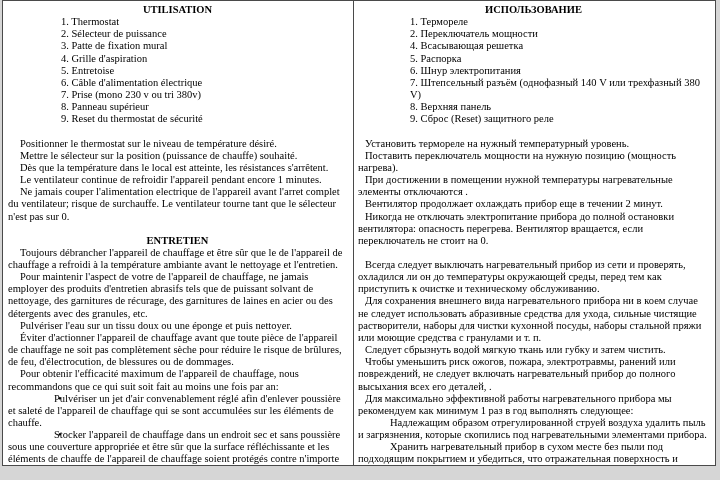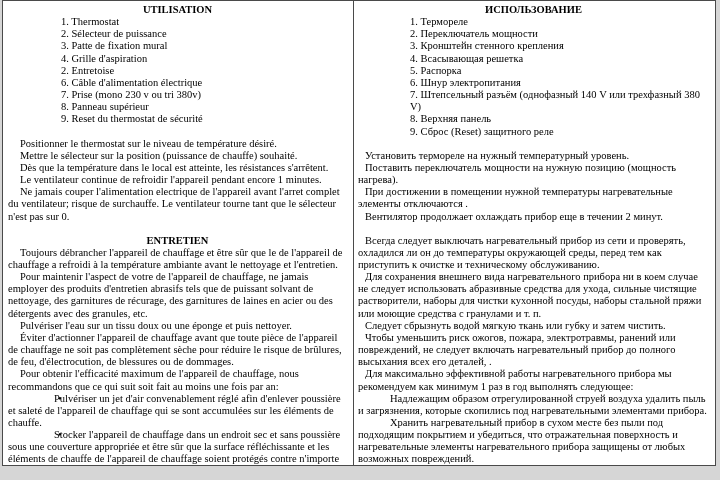--- a/index.html
+++ b/index.html
@@ -37,21 +37,21 @@
 <div class="page">
   <div class="doc-table">
 
     <div class="col col-left">
       <p class="sec-title">UTILISATION</p>
       <div class="plist">
         <p>1. Thermostat</p>
         <p>2. Sélecteur de puissance</p>
         <p>3. Patte de fixation mural</p>
         <p>4. Grille d'aspiration</p>
-        <p>2. Entretoise</p>
+        <p>5. Entretoise</p>
         <p>6. Câble d'alimentation électrique</p>
         <p>7. Prise (mono 230 v ou tri 380v)</p>
         <p>8. Panneau supérieur</p>
         <p>9. Reset du thermostat de sécurité</p>
       </div>
       <div class="spacer"></div>
       <p class="para-fr">Positionner le thermostat sur le niveau de température désiré.</p>
       <p class="para-fr">Mettre le sélecteur sur la position (puissance de chauffe) souhaité.</p>
       <p class="para-fr">Dès que la température dans le local est atteinte, les résistances s'arrêtent.</p>
       <p class="para-fr">Le ventilateur continue de refroidir l'appareil pendant encore 1 minutes.</p>
@@ -65,33 +65,33 @@
       <p class="para-fr">Pour obtenir l'efficacité maximum de l'appareil de chauffage, nous recommandons que ce qui suit soit fait au moins une fois par an:</p>
       <p class="bullet-fr"><span class="marker">•</span><span>Pulvériser un jet d'air convenablement réglé afin d'enlever poussière et saleté de l'appareil de chauffage qui se sont accumulées sur les éléments de chauffe.</span></p>
       <p class="bullet-fr"><span class="marker">•</span><span>Stocker l'appareil de chauffage dans un endroit sec et sans poussière sous une couverture appropriée et être sûr que la surface réfléchissante et les éléments de chauffe de l'appareil de chauffage soient protégés contre n'importe quels dommages possibles.</span></p>
     </div>
 
     <div class="col col-right">
       <p class="sec-title">ИСПОЛЬЗОВАНИЕ</p>
       <div class="plist">
         <p>1. Термореле</p>
         <p>2. Переключатель мощности</p>
-        <p>3. Кронштейн стенного крепления</p>
         <p>4. Всасывающая решетка</p>
         <p>5. Распорка</p>
         <p>6. Шнур электропитания</p>
         <p>7. Штепсельный разъём (однофазный 140 V или трехфазный 380 V)</p>
         <p>8. Верхняя панель</p>
         <p>9. Сброс (Reset) защитного реле</p>
       </div>
       <div class="spacer"></div>
       <p class="para-ru">Установить термореле на нужный температурный уровень.</p>
       <p class="para-ru">Поставить переключатель мощности на нужную позицию (мощность нагрева).</p>
       <p class="para-ru">При достижении в помещении нужной температуры нагревательные элементы отключаются .</p>
       <p class="para-ru">Вентилятор продолжает охлаждать прибор еще в течении 2 минут.</p>
+      <p class="para-ru">Никогда не отключать электропитание прибора до полной остановки вентилятора: опасность перегрева. Вентилятор вращается, если переключатель не стоит на 0.</p>
       <div class="spacer"></div>
       <p class="para-ru">Всегда следует выключать нагревательный прибор из сети и проверять, охладился ли он до температуры окружающей среды, перед тем как приступить к очистке и техническому обслуживанию.</p>
       <p class="para-ru">Для сохранения внешнего вида нагревательного прибора ни в коем случае не следует использовать абразивные средства для ухода, сильные чистящие растворители, наборы для чистки кухонной посуды, наборы стальной пряжи или моющие средства с гранулами и т. п.</p>
       <p class="para-ru">Следует сбрызнуть водой мягкую ткань или губку и затем чистить.</p>
       <p class="para-ru">Чтобы уменьшить риск ожогов, пожара, электротравмы, ранений или повреждений, не следует включать нагревательный прибор до полного высыхания всех его деталей, .</p>
       <p class="para-ru">Для максимально эффективной работы нагревательного прибора мы рекомендуем как минимум 1 раз в год выполнять следующее:</p>
       <p class="bullet-ru">Надлежащим образом отрегулированной струей воздуха удалить пыль и загрязнения, которые скопились под нагревательными элементами прибора.</p>
       <p class="bullet-ru">Хранить нагревательный прибор в сухом месте без пыли под подходящим покрытием и убедиться, что отражательная поверхность и нагревательные элементы нагревательного прибора защищены от любых возможных повреждений.</p>
     </div>
 

